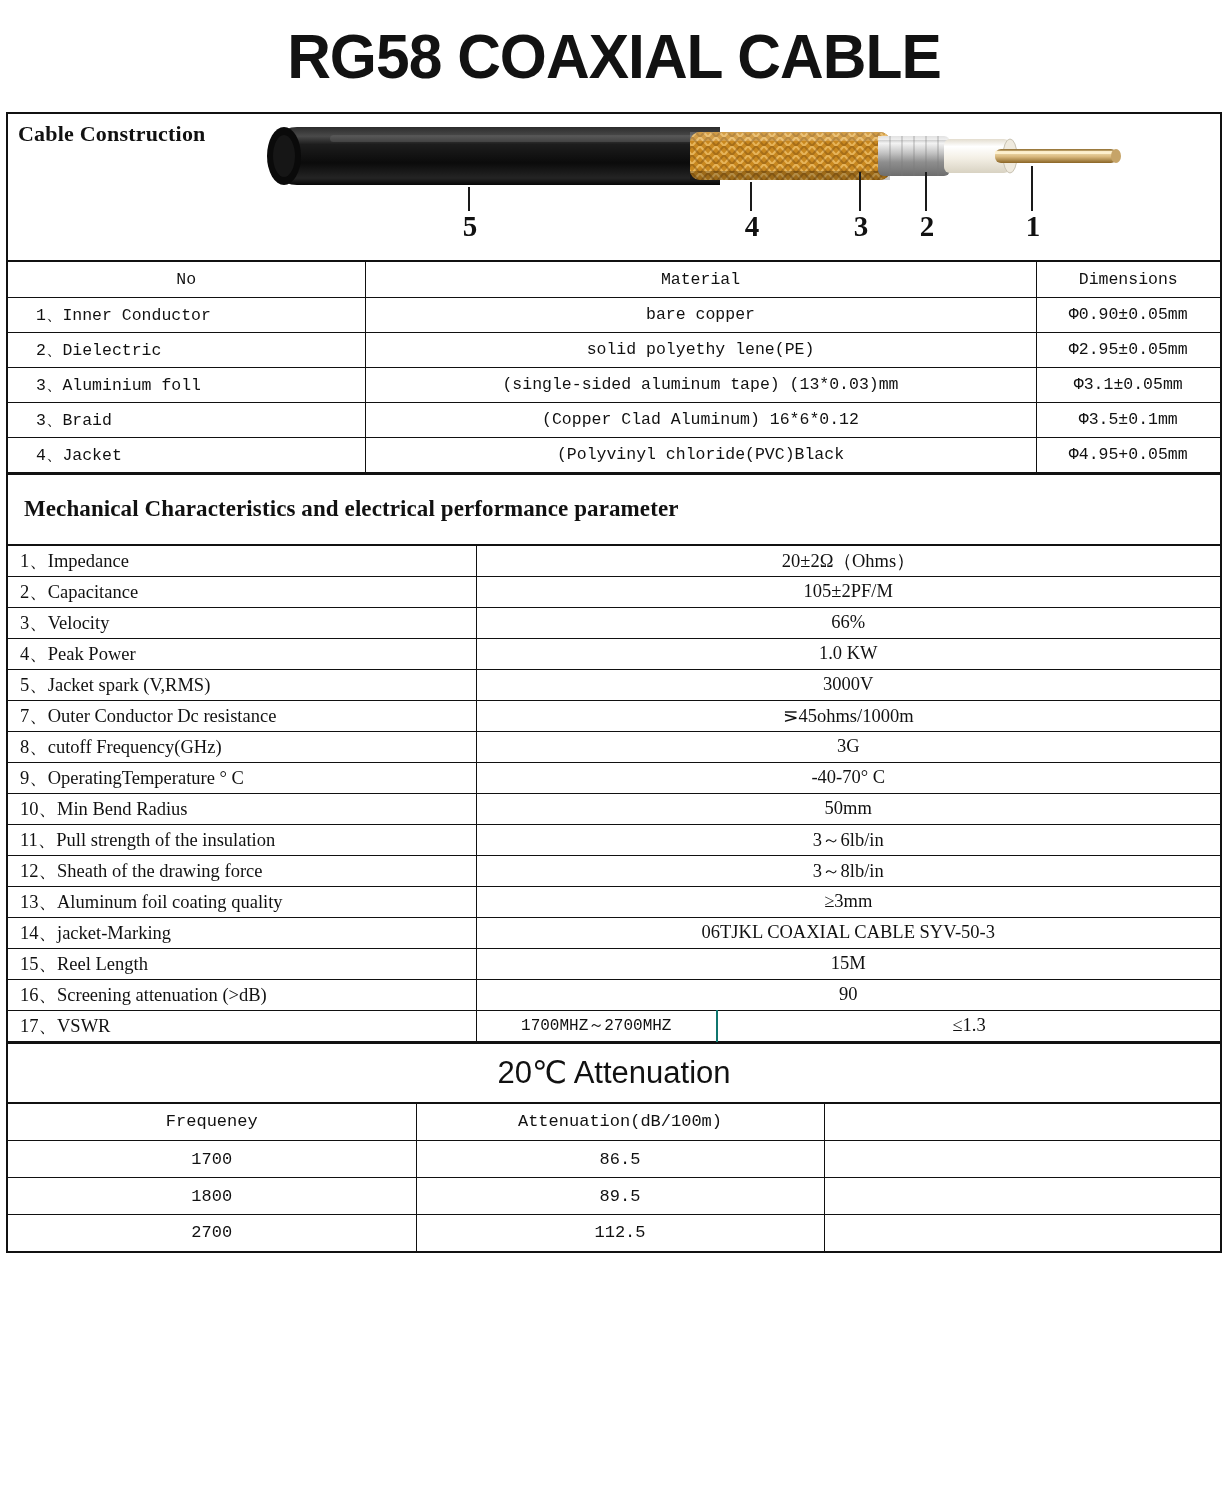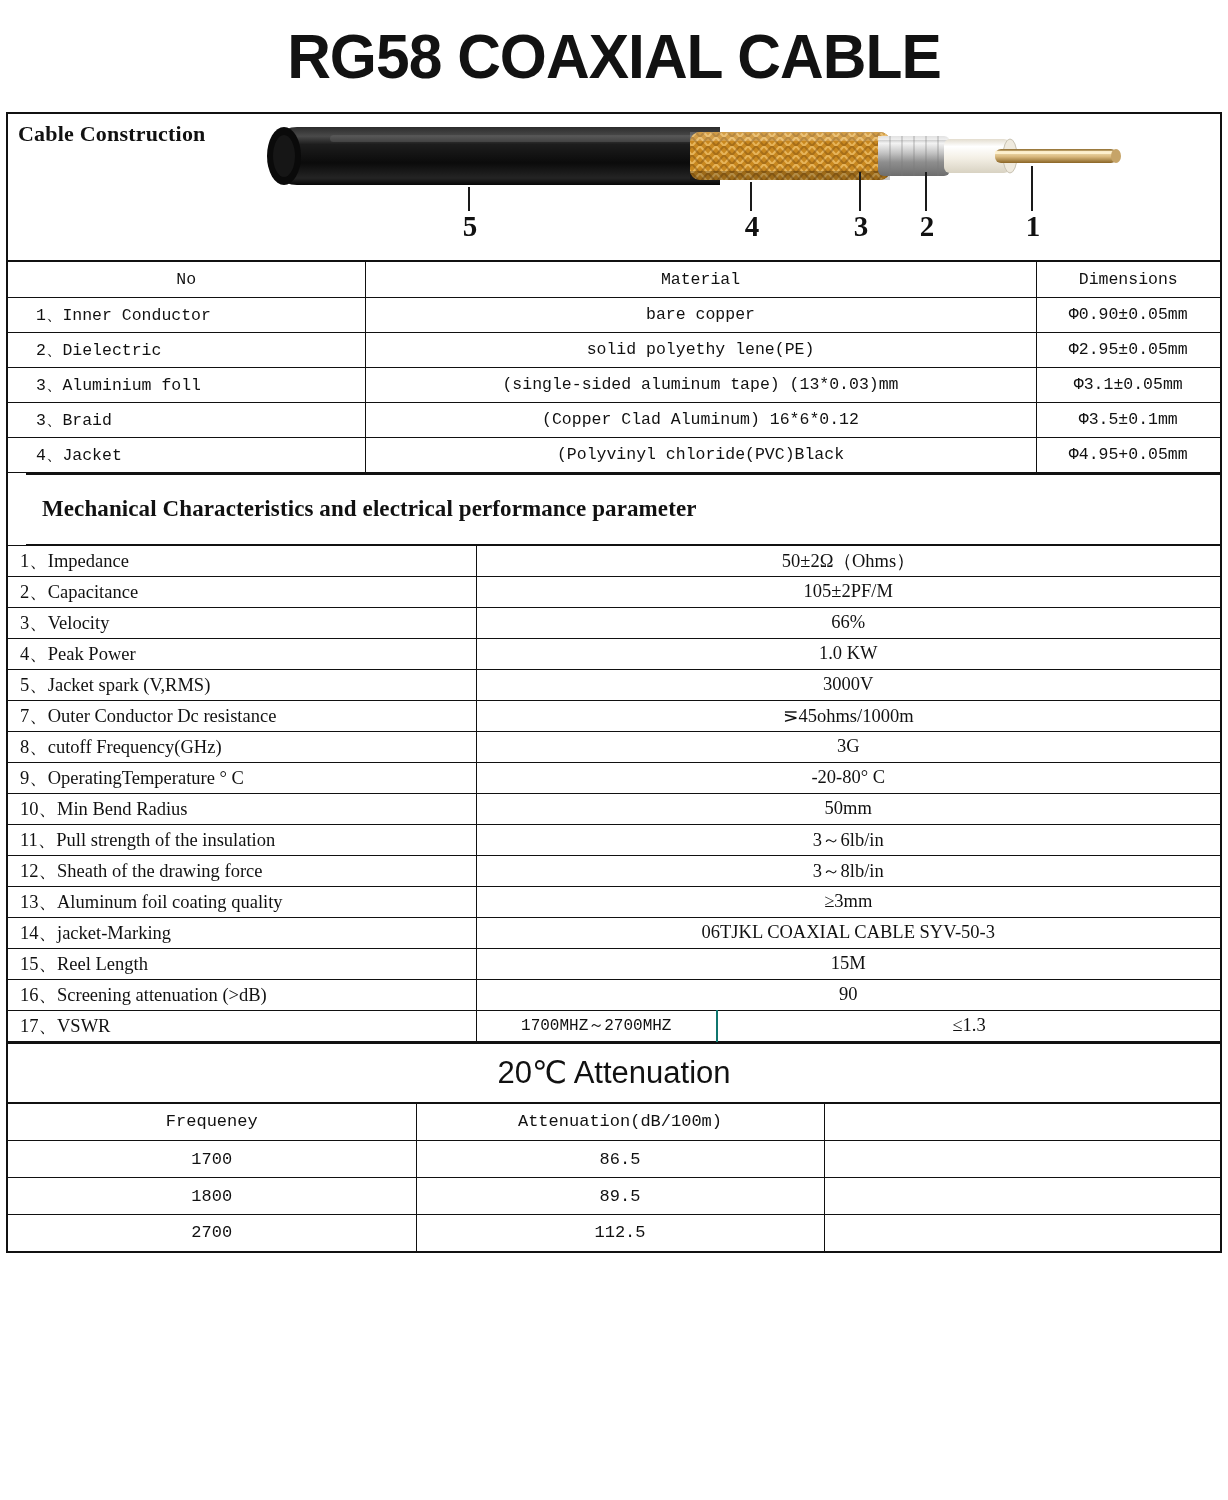--- a/index.html
+++ b/index.html
@@ -105,21 +105,20 @@
   .section-head {
     border-top: 2px solid #111;
     border-bottom: 1px solid #111;
     height: 72px;
     display: flex;
     align-items: center;
     padding-left: 16px;
     font-weight: bold;
     font-size: 23px;
     letter-spacing: 0.1px;
-    margin-left: 18px;
   }
 
   
   .tbl-params td {
     height: 31px;
     font-size: 18.5px;
     font-family: "Liberation Serif", serif;
     border-left: none;
     border-right: none;
   }
@@ -314,21 +313,21 @@
 
   <table class="tbl-params">
     <colgroup>
         <col style="width:468px">
         <col style="width:241px">
         <col style="width:503px">
       </colgroup>
     <tbody>
       <tr>
         <td class="p-label">1、Impedance</td>
-        <td class="p-val" colspan="2">50±2Ω（Ohms）</td>
+        <td class="p-val" colspan="2">20±2Ω（Ohms）</td>
       </tr>
       <tr>
         <td class="p-label">2、Capacitance</td>
         <td class="p-val" colspan="2">105±2PF/M</td>
       </tr>
       <tr>
         <td class="p-label">3、Velocity</td>
         <td class="p-val" colspan="2">66%</td>
       </tr>
       <tr>
@@ -342,21 +341,21 @@
       <tr>
         <td class="p-label">7、Outer Conductor Dc resistance</td>
         <td class="p-val" colspan="2">⋝45ohms/1000m</td>
       </tr>
       <tr>
         <td class="p-label">8、cutoff Frequency(GHz)</td>
         <td class="p-val" colspan="2">3G</td>
       </tr>
       <tr>
         <td class="p-label">9、OperatingTemperature ° C</td>
-        <td class="p-val" colspan="2">-20-80° C</td>
+        <td class="p-val" colspan="2">-40-70° C</td>
       </tr>
       <tr>
         <td class="p-label">10、Min Bend Radius</td>
         <td class="p-val" colspan="2">50mm</td>
       </tr>
       <tr>
         <td class="p-label">11、Pull strength of the insulation</td>
         <td class="p-val" colspan="2">3～6lb/in</td>
       </tr>
       <tr>

